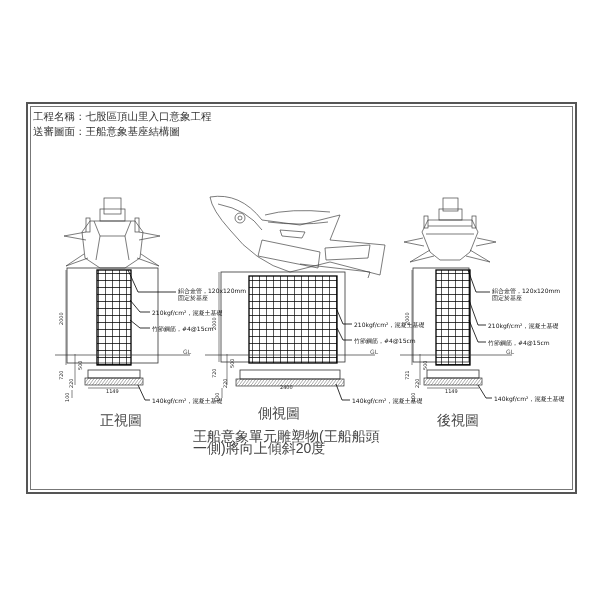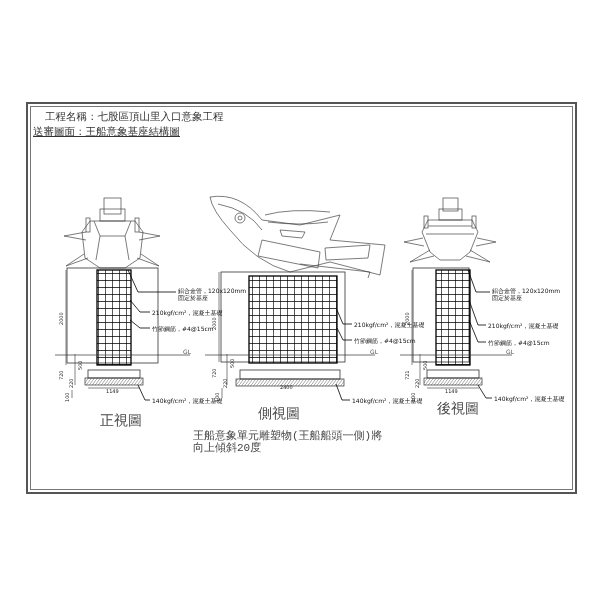--- a/index.html
+++ b/index.html
@@ -4,35 +4,35 @@
 <style>
   html, body { margin: 0; padding: 0; background: #ffffff; }
   body { width: 600px; height: 600px; position: relative; overflow: hidden;
          font-family: "DejaVu Sans", sans-serif; color: #222; }
   .frame-outer { position: absolute; left: 26px; top: 102px; width: 551px; height: 392px;
                  border: 2px solid #555; box-sizing: border-box; }
   .frame-inner { position: absolute; left: 30px; top: 106px; width: 543px; height: 384px;
                  border: 1px solid #777; box-sizing: border-box; }
   .hdr { position: absolute; left: 33px; font-family: "DejaVu Serif", serif; font-size: 10.5px; color: #333; white-space: nowrap; }
   .view-title { position: absolute; font-family: "DejaVu Serif", serif; font-size: 14px; color: #444; }
-  .note { position: absolute; font-family: Liberation Mono, monospace; font-size: 11px; color: #444; line-height: 12px; }
+  .note { position: absolute; font-family: Liberation Sans, sans-serif; font-size: 14px; color: #444; line-height: 12px; }
   .lbl { position: absolute; font-size: 6px; color: #111; white-space: nowrap; line-height: 7px; }
   .dim { position: absolute; font-size: 5px; color: #222; white-space: nowrap; }
   .dimv { position: absolute; font-size: 5px; color: #222; white-space: nowrap; transform: rotate(-90deg); transform-origin: left top; }
   .gl { position: absolute; font-size: 6px; color: #555; }
   svg { position: absolute; left: 0; top: 0; }
 </style>
 </head>
 <body>
 
 <div class="frame-outer"></div>
 <div class="frame-inner"></div>
 
-<div class="hdr" style="top:110px;margin-left:12px;">工程名稱：七股區頂山里入口意象工程</div>
-<div class="hdr" style="top:125px;text-decoration:underline;">送審圖面：王船意象基座結構圖</div>
+<div class="hdr" style="top:110px;">工程名稱：七股區頂山里入口意象工程</div>
+<div class="hdr" style="top:125px;">送審圖面：王船意象基座結構圖</div>
 
 <svg width="600" height="600" viewBox="0 0 600 600">
   <defs>
     <pattern id="grid-sm" width="7" height="7" patternUnits="userSpaceOnUse">
       <path d="M0 0 H7 M0 0 V7" stroke="#000" stroke-width="1.3" fill="none"></path>
     </pattern>
     <pattern id="hatch" width="6" height="4" patternUnits="userSpaceOnUse">
       <path d="M0 4 L3 0 M3 4 L6 0" stroke="#555" stroke-width="0.5"></path>
     </pattern>
   </defs>
@@ -167,15 +167,15 @@
 <div class="lbl" style="left:488px;top:322px;">210kgf/cm²，混凝土基礎</div>
 <div class="lbl" style="left:488px;top:339px;">竹節鋼筋，#4@15cm</div>
 <div class="lbl" style="left:494px;top:395px;">140kgf/cm²，混凝土基礎</div>
 <div class="dimv" style="left:404px;top:325px;">2000</div>
 <div class="dimv" style="left:404px;top:380px;">721</div>
 <div class="dimv" style="left:422px;top:370px;">500</div>
 <div class="dimv" style="left:414px;top:388px;">220</div>
 <div class="dimv" style="left:410px;top:402px;">100</div>
 <div class="dim" style="left:445px;top:388px;">1149</div>
 <div class="gl" style="left:506px;top:348px;">GL</div>
-<div class="view-title" style="left:437px;top:400px;">後視圖</div>
+<div class="view-title" style="left:437px;top:412px;">後視圖</div>
 
 <div class="note" style="left:193px;top:430px;width:200px;">王船意象單元雕塑物(王船船頭一側)將向上傾斜20度</div>
 
 </body></html>

